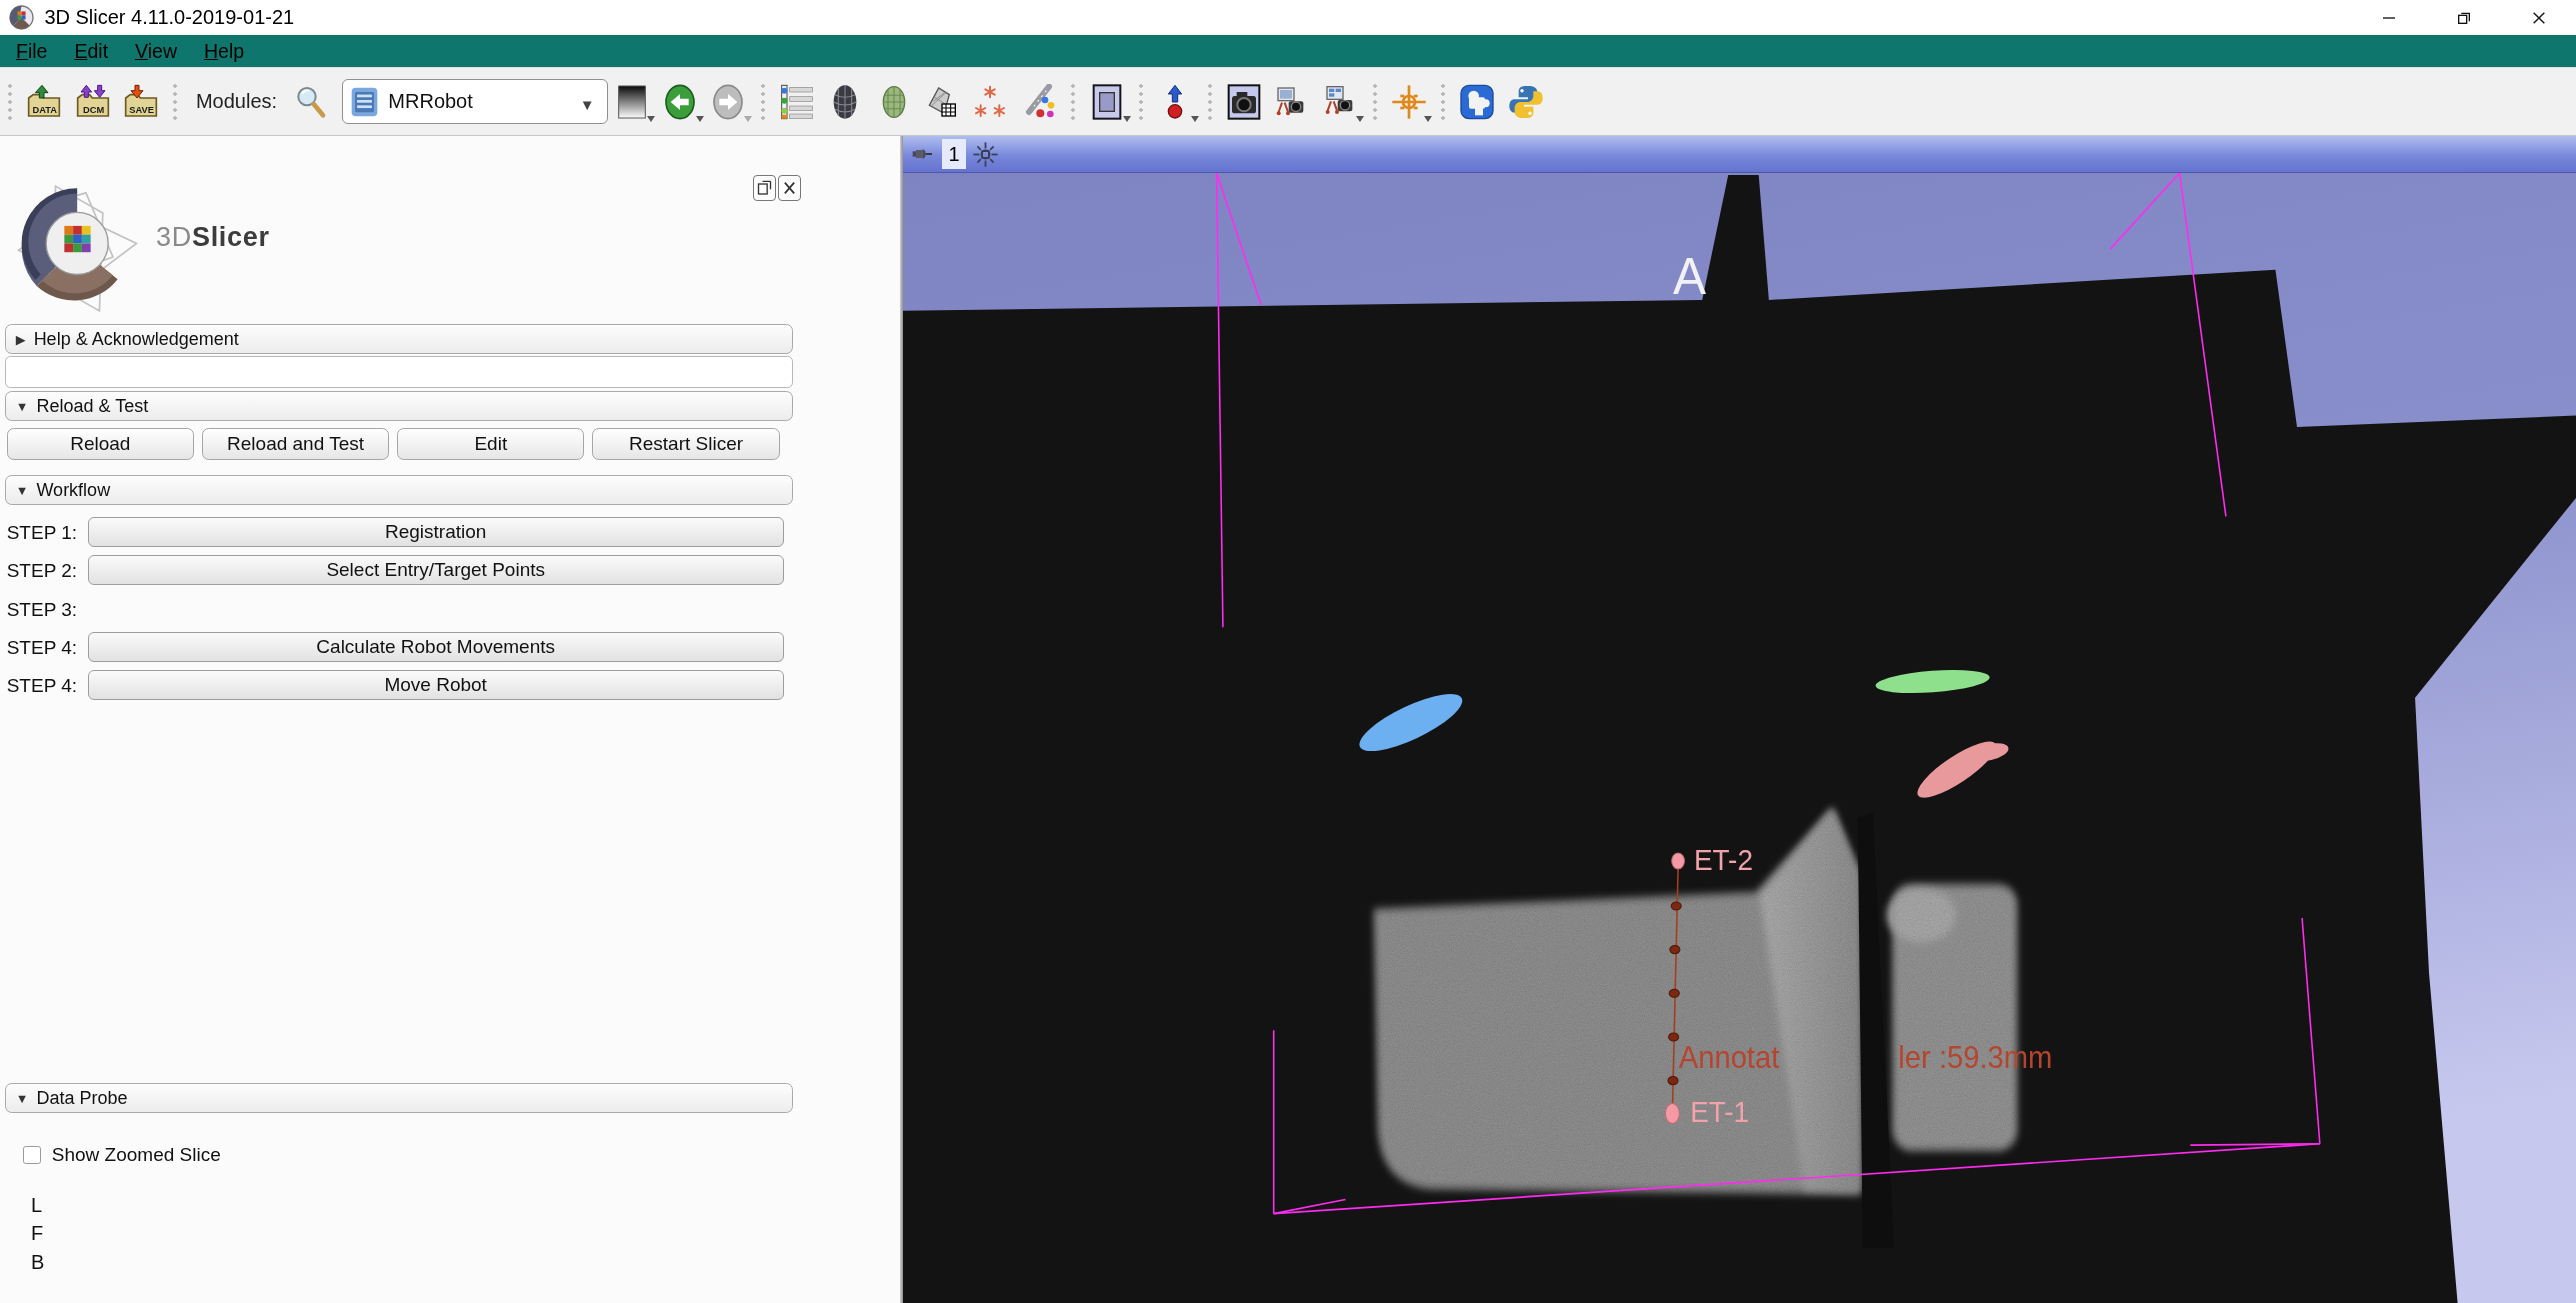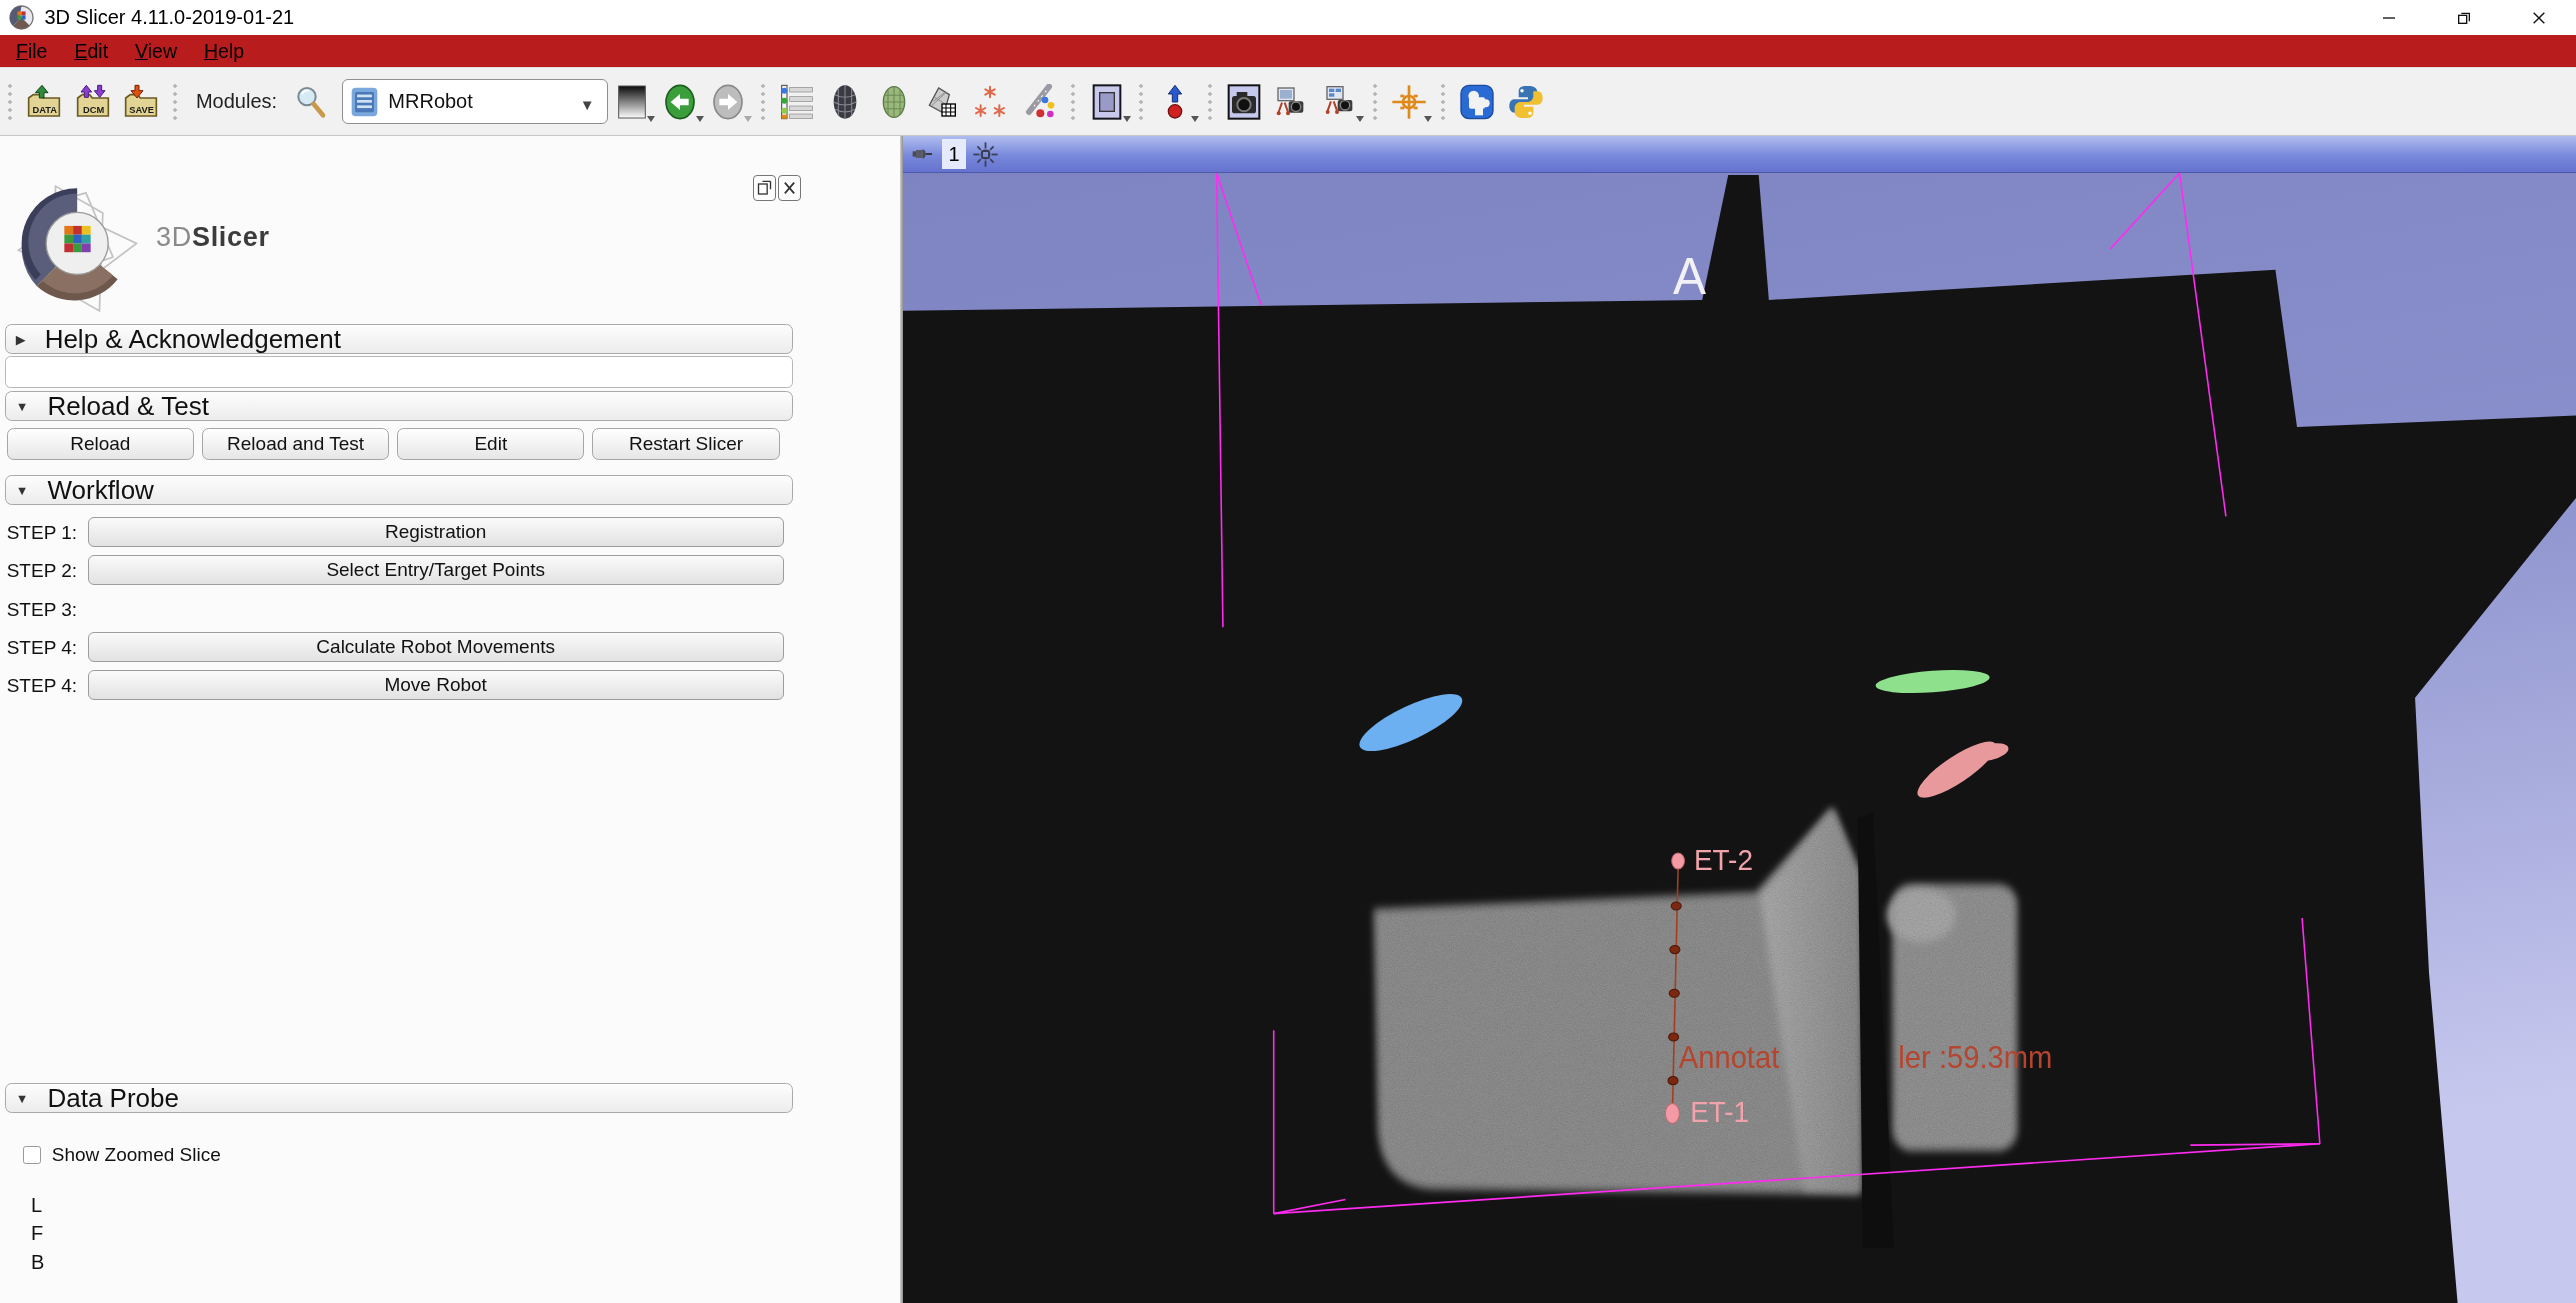--- a/index.html
+++ b/index.html
@@ -5,21 +5,21 @@
   html,body{margin:0;padding:0;background:#888;}
   #app{position:relative;width:2576px;height:1303px;background:#ffffff;overflow:hidden;
        font-family:"Liberation Sans",sans-serif;color:#111;padding-left:44px;}
   
   .titlebar{position:absolute;left:0;top:0;width:2576px;height:35px;background:#ffffff;display:flex;align-items:center;}
   .appicon{margin-left:8px;width:27px;height:27px;}
   .title-text{margin-left:9.4px;font-size:20px;color:#000;}
   .winctls{position:absolute;right:0;top:0;height:35px;display:flex;}
   .winbtn{width:75px;height:35px;display:flex;align-items:center;justify-content:center;}
   
-  .menubar{position:absolute;left:0;top:35px;width:2576px;height:32px;background:#b91c1c;display:flex;align-items:center;gap:27px;padding-left:16px;box-sizing:border-box;}
+  .menubar{position:absolute;left:0;top:35px;width:2576px;height:32px;background:#0f766e;display:flex;align-items:center;gap:27px;padding-left:16px;box-sizing:border-box;}
   .menu-item{font-size:19.5px;color:#000;cursor:default;}
   
   .toolbar{position:absolute;left:0;top:67px;width:2576px;height:69px;background:#f1f1f1;border-top:0.7px solid #e0e0e0;border-bottom:0.7px solid #c6c6c6;display:flex;align-items:center;box-sizing:border-box;}
   .grip{width:8px;height:40px;margin:0 6px;background-image:radial-gradient(circle,#b5b5b5 1.5px,transparent 1.9px);background-size:7.4px 8px;background-position:center;}
   .tbtn{position:relative;width:39px;height:39px;margin:0 4.7px;display:flex;align-items:center;justify-content:center;}
   .tbtn svg{width:36px;height:36px;}
   .subarrow{position:absolute;right:-4px;bottom:-1.3px;width:0;height:0;border-left:4.7px solid transparent;border-right:4.7px solid transparent;border-top:6.7px solid #555;}
   .subarrow.lite{border-top-color:#aaa;}
   .modules-label{font-size:20px;color:#222;margin:0 9.4px 0 10.8px;}
   .combo{width:264px;height:43px;background:#fff;border:1.3px solid #8f8f8f;border-radius:6px;display:flex;align-items:center;position:relative;margin-left:6.7px;}
@@ -32,21 +32,21 @@
   .vdivider{width:2.7px;height:1167px;background:linear-gradient(90deg,#cfcfcf,#8f8f8f);flex:none;}
   .viewport{position:relative;flex:1;display:flex;flex-direction:column;}
   
   .mini-btn{position:absolute;top:39px;width:23px;height:25.5px;border:1.3px solid #777;border-radius:4px;background:#fdfdfd;display:flex;align-items:center;justify-content:center;box-sizing:border-box;}
   .logo-wrap{position:absolute;left:5.4px;top:40px;width:145px;height:145px;}
   .logo-text{position:absolute;left:156px;top:86px;font-size:27px;letter-spacing:0.7px;}
   .logo-text .lt1{color:#8a8a8a;}
   .logo-text .lt2{color:#3c3c3c;font-weight:bold;}
   .sect{position:absolute;left:5.4px;width:788px;height:30px;border:1.3px solid #a9a9a9;border-radius:6.7px;background:linear-gradient(#fdfdfd,#ececec);display:flex;align-items:center;box-sizing:border-box;}
   .sect .arr{margin-left:9.4px;font-size:12.8px;color:#333;}
-  .sect .slabel{margin-left:19px;font-size:26px;color:#111;}
+  .sect .slabel{margin-left:8px;font-size:18px;color:#111;}
   .emptybox{position:absolute;left:5.4px;top:220px;width:788px;height:32px;border:1.3px solid #b7b7b7;border-radius:5.4px;background:#fff;box-sizing:border-box;}
   .btnrow{position:absolute;left:6.7px;top:292px;width:773px;height:32px;display:flex;gap:8px;}
   .pbtn{flex:1;border:1.3px solid #a5a5a5;border-radius:6.7px;background:linear-gradient(#ffffff,#e6e6e6);font-size:19px;color:#111;display:flex;align-items:center;justify-content:center;box-sizing:border-box;}
   .steprow{position:absolute;left:6.7px;width:780px;height:30px;}
   .steplabel{position:absolute;left:0;top:5.4px;font-size:19px;color:#111;}
   .stepbtn{position:absolute;left:81px;top:0;width:696px;height:30px;border:1.3px solid #9d9d9d;border-radius:6px;background:linear-gradient(#fafafa,#e2e2e2);font-size:19px;color:#111;display:flex;align-items:center;justify-content:center;box-sizing:border-box;}
   .chkrow{position:absolute;left:23px;top:1008px;display:flex;align-items:center;gap:10.8px;}
   .chkbox{width:18px;height:18px;border:1.3px solid #9a9a9a;border-radius:2.7px;background:#fff;box-sizing:border-box;}
   .chklabel{font-size:19px;color:#111;}
   .axisletter{position:absolute;left:31px;font-size:20px;color:#111;}

